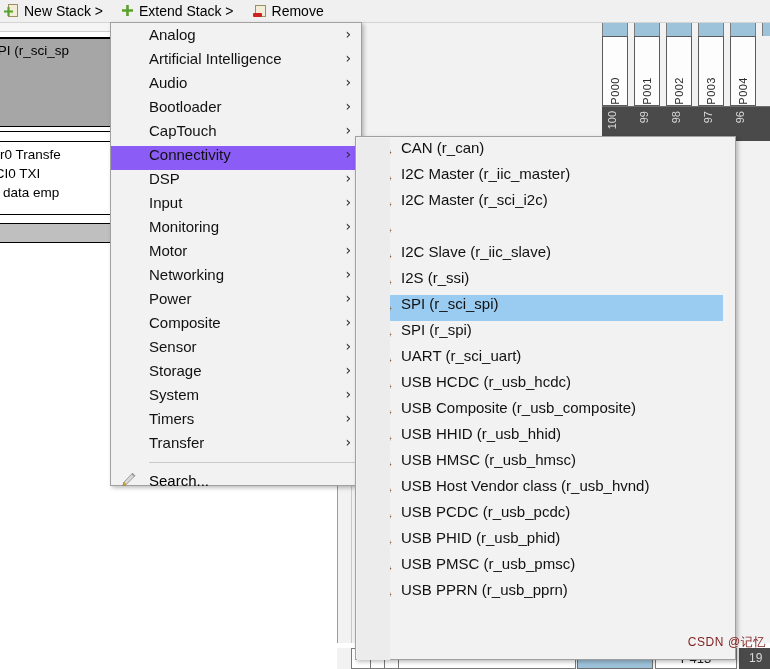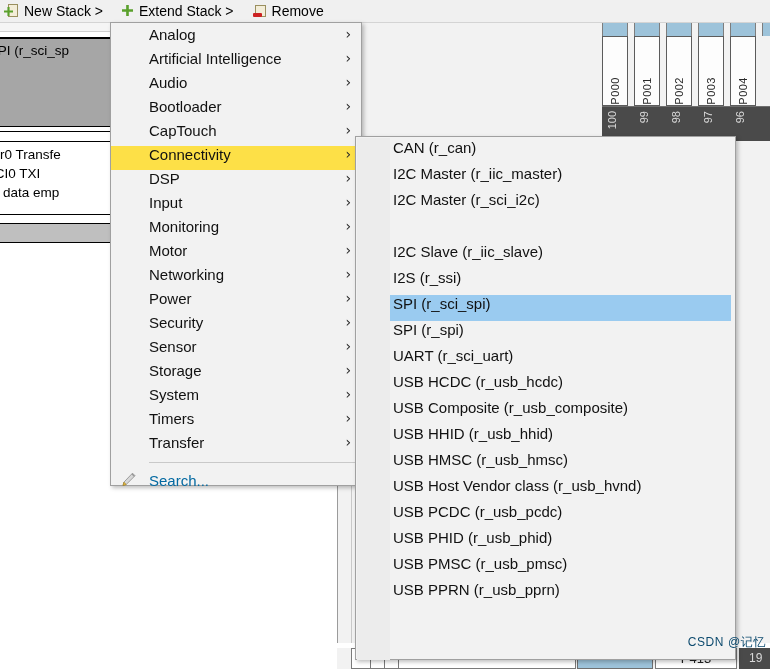--- a/index.html
+++ b/index.html
@@ -282,54 +282,54 @@
     z-index: 40;
   }
   #menu-primary {
     left: 110px; top: 22px;
     width: 252px; height: 464px;
     padding: 3px 0;
   }
   #menu-secondary {
     left: 355px; top: 136px;
     width: 381px; height: 524px;
-    padding: 2px 4px;
+    padding: 2px 12px;
     z-index: 50;
   }
   .mi {
     display: flex;
     align-items: flex-start;
     height: 24px;
     padding: 0 6px 0 0;
     font-size: 15px;
     color: #111;
     white-space: nowrap;
     box-sizing: border-box;
   }
   #menu-primary .mi { padding-left: 38px; }
   #menu-primary .mi .label { flex: 1 1 auto; }
-  .mi.selected { background: #fde047; }
+  .mi.selected { background: #8b5cf6; }
   .arrow {
     flex: 0 0 auto;
     font-size: 14px;
     color: #2a2a2a;
     padding-right: 4px;
     font-family: "DejaVu Sans", sans-serif;
   }
   .menu-sep {
     height: 1px;
     background: #c9c9c9;
     margin: 4px 4px 4px 38px;
   }
   .mi-search {
     display: flex;
     align-items: center;
     height: 26px;
     font-size: 15px;
-    color: #0369a1;
+    color: #000000;
     padding-left: 8px;
     gap: 12px;
   }
   .search-ico {
     width: 18px; height: 18px;
     position: relative;
     flex: 0 0 18px;
   }
   .search-ico svg { position: absolute; left: 0; top: 0; }
 
@@ -355,21 +355,21 @@
     pointer-events: none;
   }
   #menu-secondary .mi .label { flex: 1 1 auto; }
   #menu-secondary .mi.selected { background: #9acbf0; }
 
   
   #watermark {
     position: absolute;
     right: 4px; bottom: 18px;
     font-size: 12px;
-    color: #0c4a6e;
+    color: #7f1d1d;
     z-index: 60;
     font-family: "Liberation Sans", sans-serif;
     letter-spacing: .6px;
   }
 </style>
 </head>
 <body>
 
 <div id="app-background">
 
@@ -515,21 +515,21 @@
   </div>
   <div class="mi">
     <span class="label">Networking</span>
     <span class="arrow">›</span>
   </div>
   <div class="mi">
     <span class="label">Power</span>
     <span class="arrow">›</span>
   </div>
   <div class="mi">
-    <span class="label">Security</span>
+    <span class="label">Composite</span>
     <span class="arrow">›</span>
   </div>
   <div class="mi">
     <span class="label">Sensor</span>
     <span class="arrow">›</span>
   </div>
   <div class="mi">
     <span class="label">Storage</span>
     <span class="arrow">›</span>
   </div>

